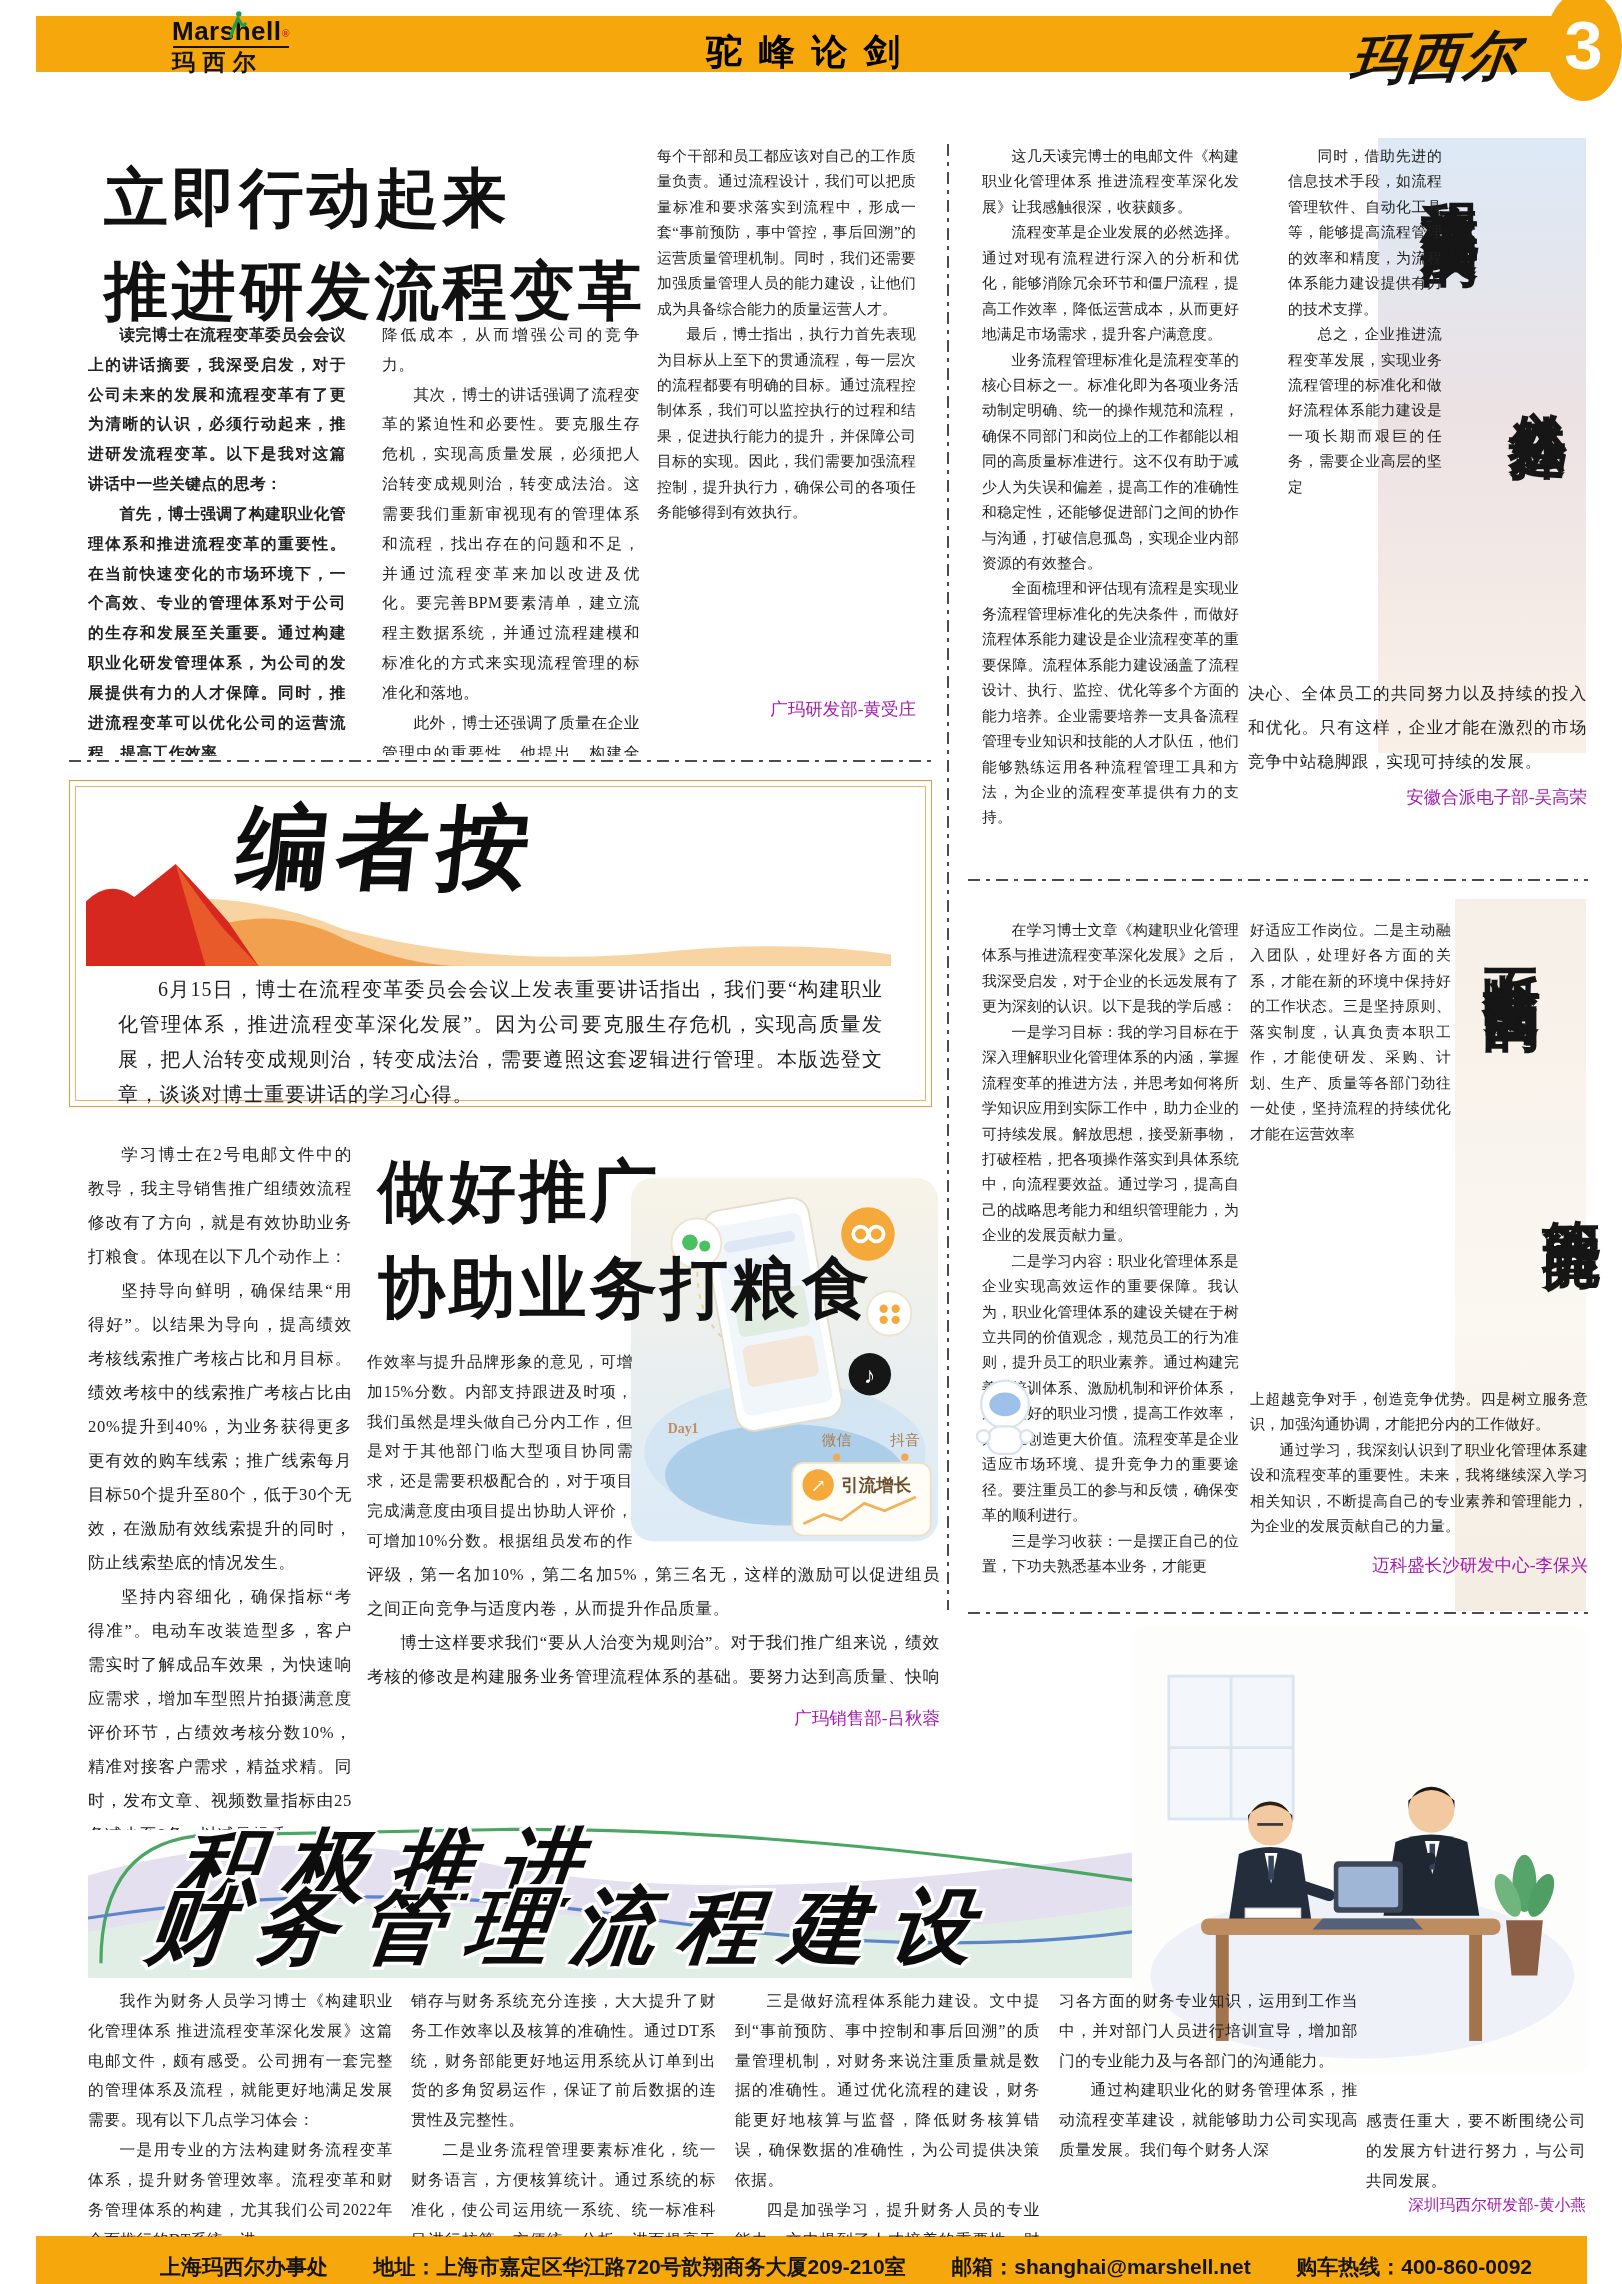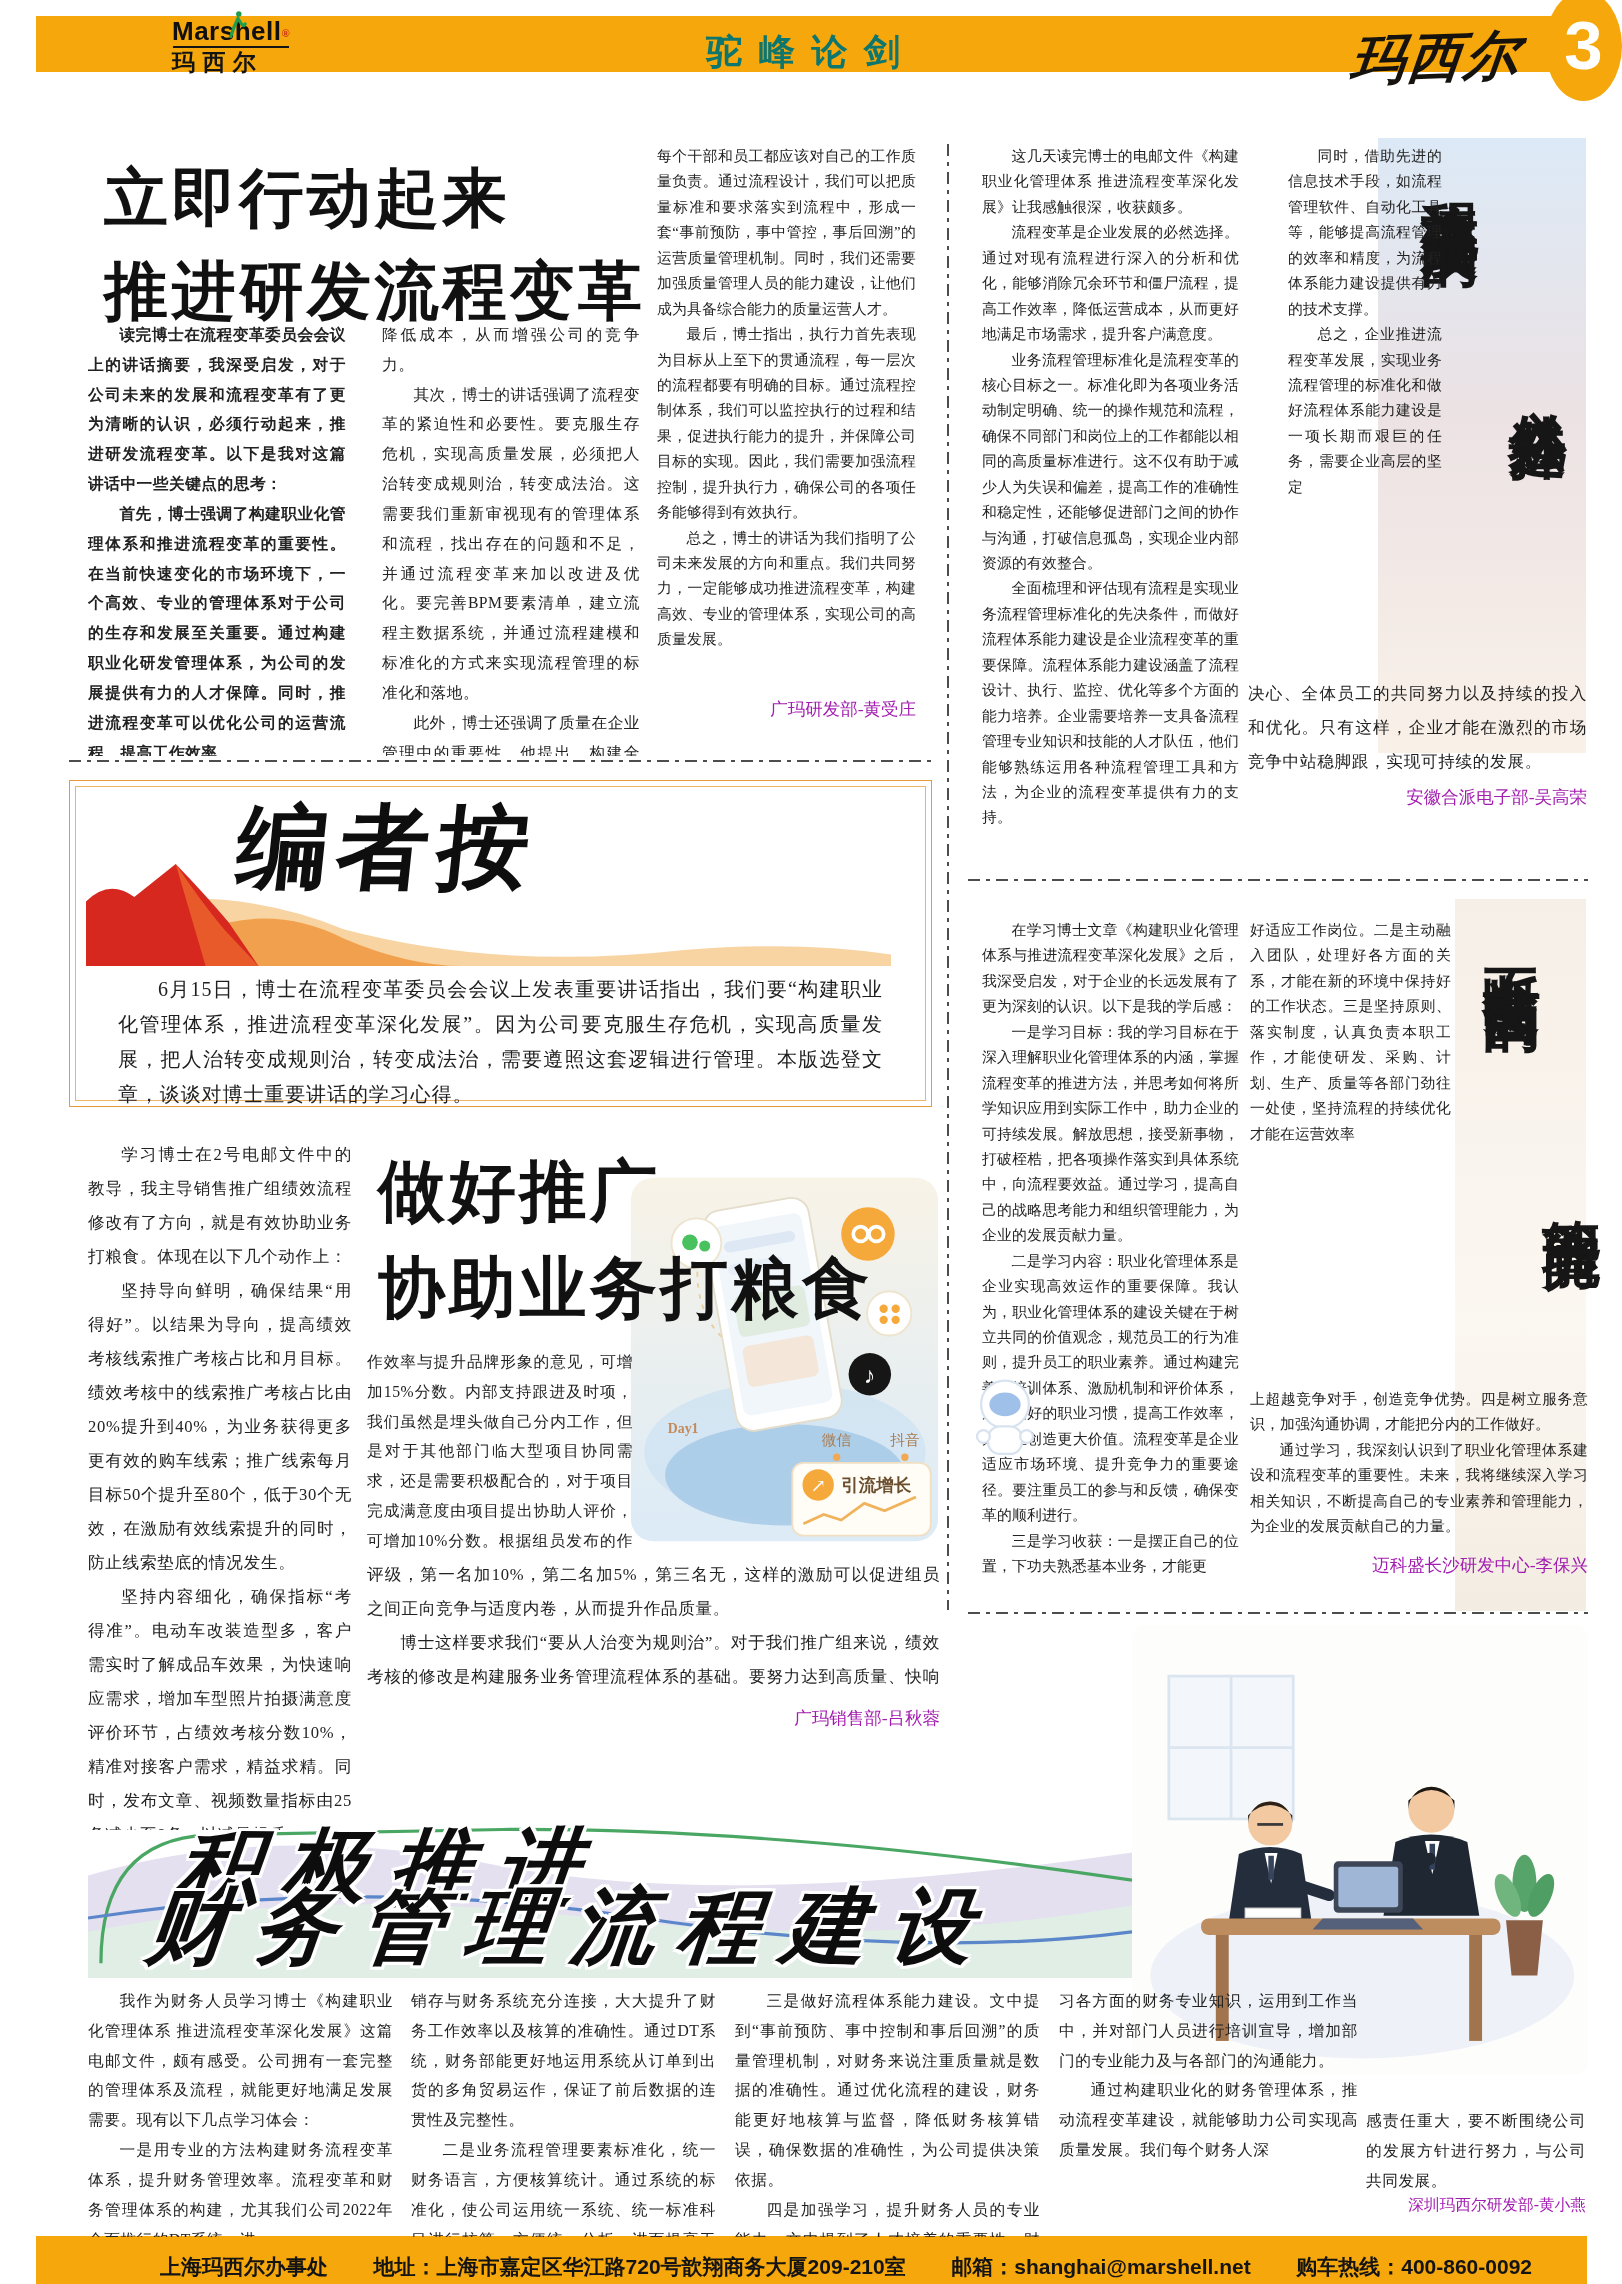--- a/index.html
+++ b/index.html
@@ -18,21 +18,21 @@
   .logo{left:152px;top:18.4px;width:166px;line-height:1;margin-left:20px;}
   .logo-en{font-family:"Liberation Sans","DejaVu Sans",sans-serif;font-size:26px;
     font-weight:900;color:#101010;letter-spacing:0.5px;}
   .logo-reg{font-size:11px;color:#c52418;vertical-align:super;font-weight:700;}
   .logo-line{width:116px;height:2.3px;background:#141414;margin:1.8px 0 2.8px 0.9px;}
   .logo-cn{font-family:"Liberation Sans","DejaVu Sans",sans-serif;font-size:23px;
     font-weight:900;color:#141414;letter-spacing:7.4px;}
   .logo-fig{left:227px;top:10px;}
   .section-title{left:604px;top:28px;width:415px;text-align:center;
     font-family:"Liberation Sans","DejaVu Sans",sans-serif;font-size:36px;font-weight:900;
-    color:#0f766e;letter-spacing:16.6px;}
+    color:#000000;letter-spacing:16.6px;}
   .brand-script{left:1351px;top:22px;font-size:54px;font-weight:700;color:#16130f;
     font-style:italic;transform:skewX(-8deg) rotate(-2deg);letter-spacing:2.8px;}
   
   .col{position:absolute;font-size:16.6px;line-height:2.05;letter-spacing:0.7px;
     text-align:justify;overflow:hidden;color:#222;}
   .col p{margin:0;text-indent:2em;}
   .col p.cont{text-indent:0;}
   .t34{font-size:15.7px;line-height:1.9;letter-spacing:0.5px;}
   .tight{font-size:14.8px;line-height:1.72;letter-spacing:0.2px;}
   .sig{position:absolute;text-align:right;font-size:17.5px;color:#a21caf;}
@@ -103,21 +103,20 @@
     <p>首先，博士强调了构建职业化管理体系和推进流程变革的重要性。在当前快速变化的市场环境下，一个高效、专业的管理体系对于公司的生存和发展至关重要。通过构建职业化研发管理体系，为公司的发展提供有力的人才保障。同时，推进流程变革可以优化公司的运营流程，提高工作效率，</p>
   </div>
 <div class="col t34" style="left:382px;top:320px;width:258px;height:436px;">
     <p class="cont">降低成本，从而增强公司的竞争力。</p>
     <p>其次，博士的讲话强调了流程变革的紧迫性和必要性。要克服生存危机，实现高质量发展，必须把人治转变成规则治，转变成法治。这需要我们重新审视现有的管理体系和流程，找出存在的问题和不足，并通过流程变革来加以改进及优化。要完善BPM要素清单，建立流程主数据系统，并通过流程建模和标准化的方式来实现流程管理的标准化和落地。</p>
     <p>此外，博士还强调了质量在企业管理中的重要性。他提出，构建全面质量管理体系是理士面临的新课题，</p>
   </div>
 <div class="col tight" style="left:657px;top:144px;width:259px;height:546px;">
     <p class="cont">每个干部和员工都应该对自己的工作质量负责。通过流程设计，我们可以把质量标准和要求落实到流程中，形成一套“事前预防，事中管控，事后回溯”的运营质量管理机制。同时，我们还需要加强质量管理人员的能力建设，让他们成为具备综合能力的质量运营人才。</p>
     <p>最后，博士指出，执行力首先表现为目标从上至下的贯通流程，每一层次的流程都要有明确的目标。通过流程控制体系，我们可以监控执行的过程和结果，促进执行能力的提升，并保障公司目标的实现。因此，我们需要加强流程控制，提升执行力，确保公司的各项任务能够得到有效执行。</p>
-    <p>总之，博士的讲话为我们指明了公司未来发展的方向和重点。我们共同努力，一定能够成功推进流程变革，构建高效、专业的管理体系，实现公司的高质量发展。</p>
   </div>
 <div class="sig" style="left:657px;top:697px;width:259px;">广玛研发部-黄受庄</div>
 
 <div class="hdash" style="left:69px;top:760px;width:862px;"></div>
 <div class="vdash" style="left:947px;top:144px;height:1466px;"></div>
 
 <div class="abs skybg"></div>
 <div class="v-head" style="left:1411px;top:154px;">流程变革是发展的</div>
 <div class="v-head" style="left:1499px;top:364px;">必然选择</div>
 <div class="col tight" style="left:982px;top:144px;width:257px;height:692px;">

